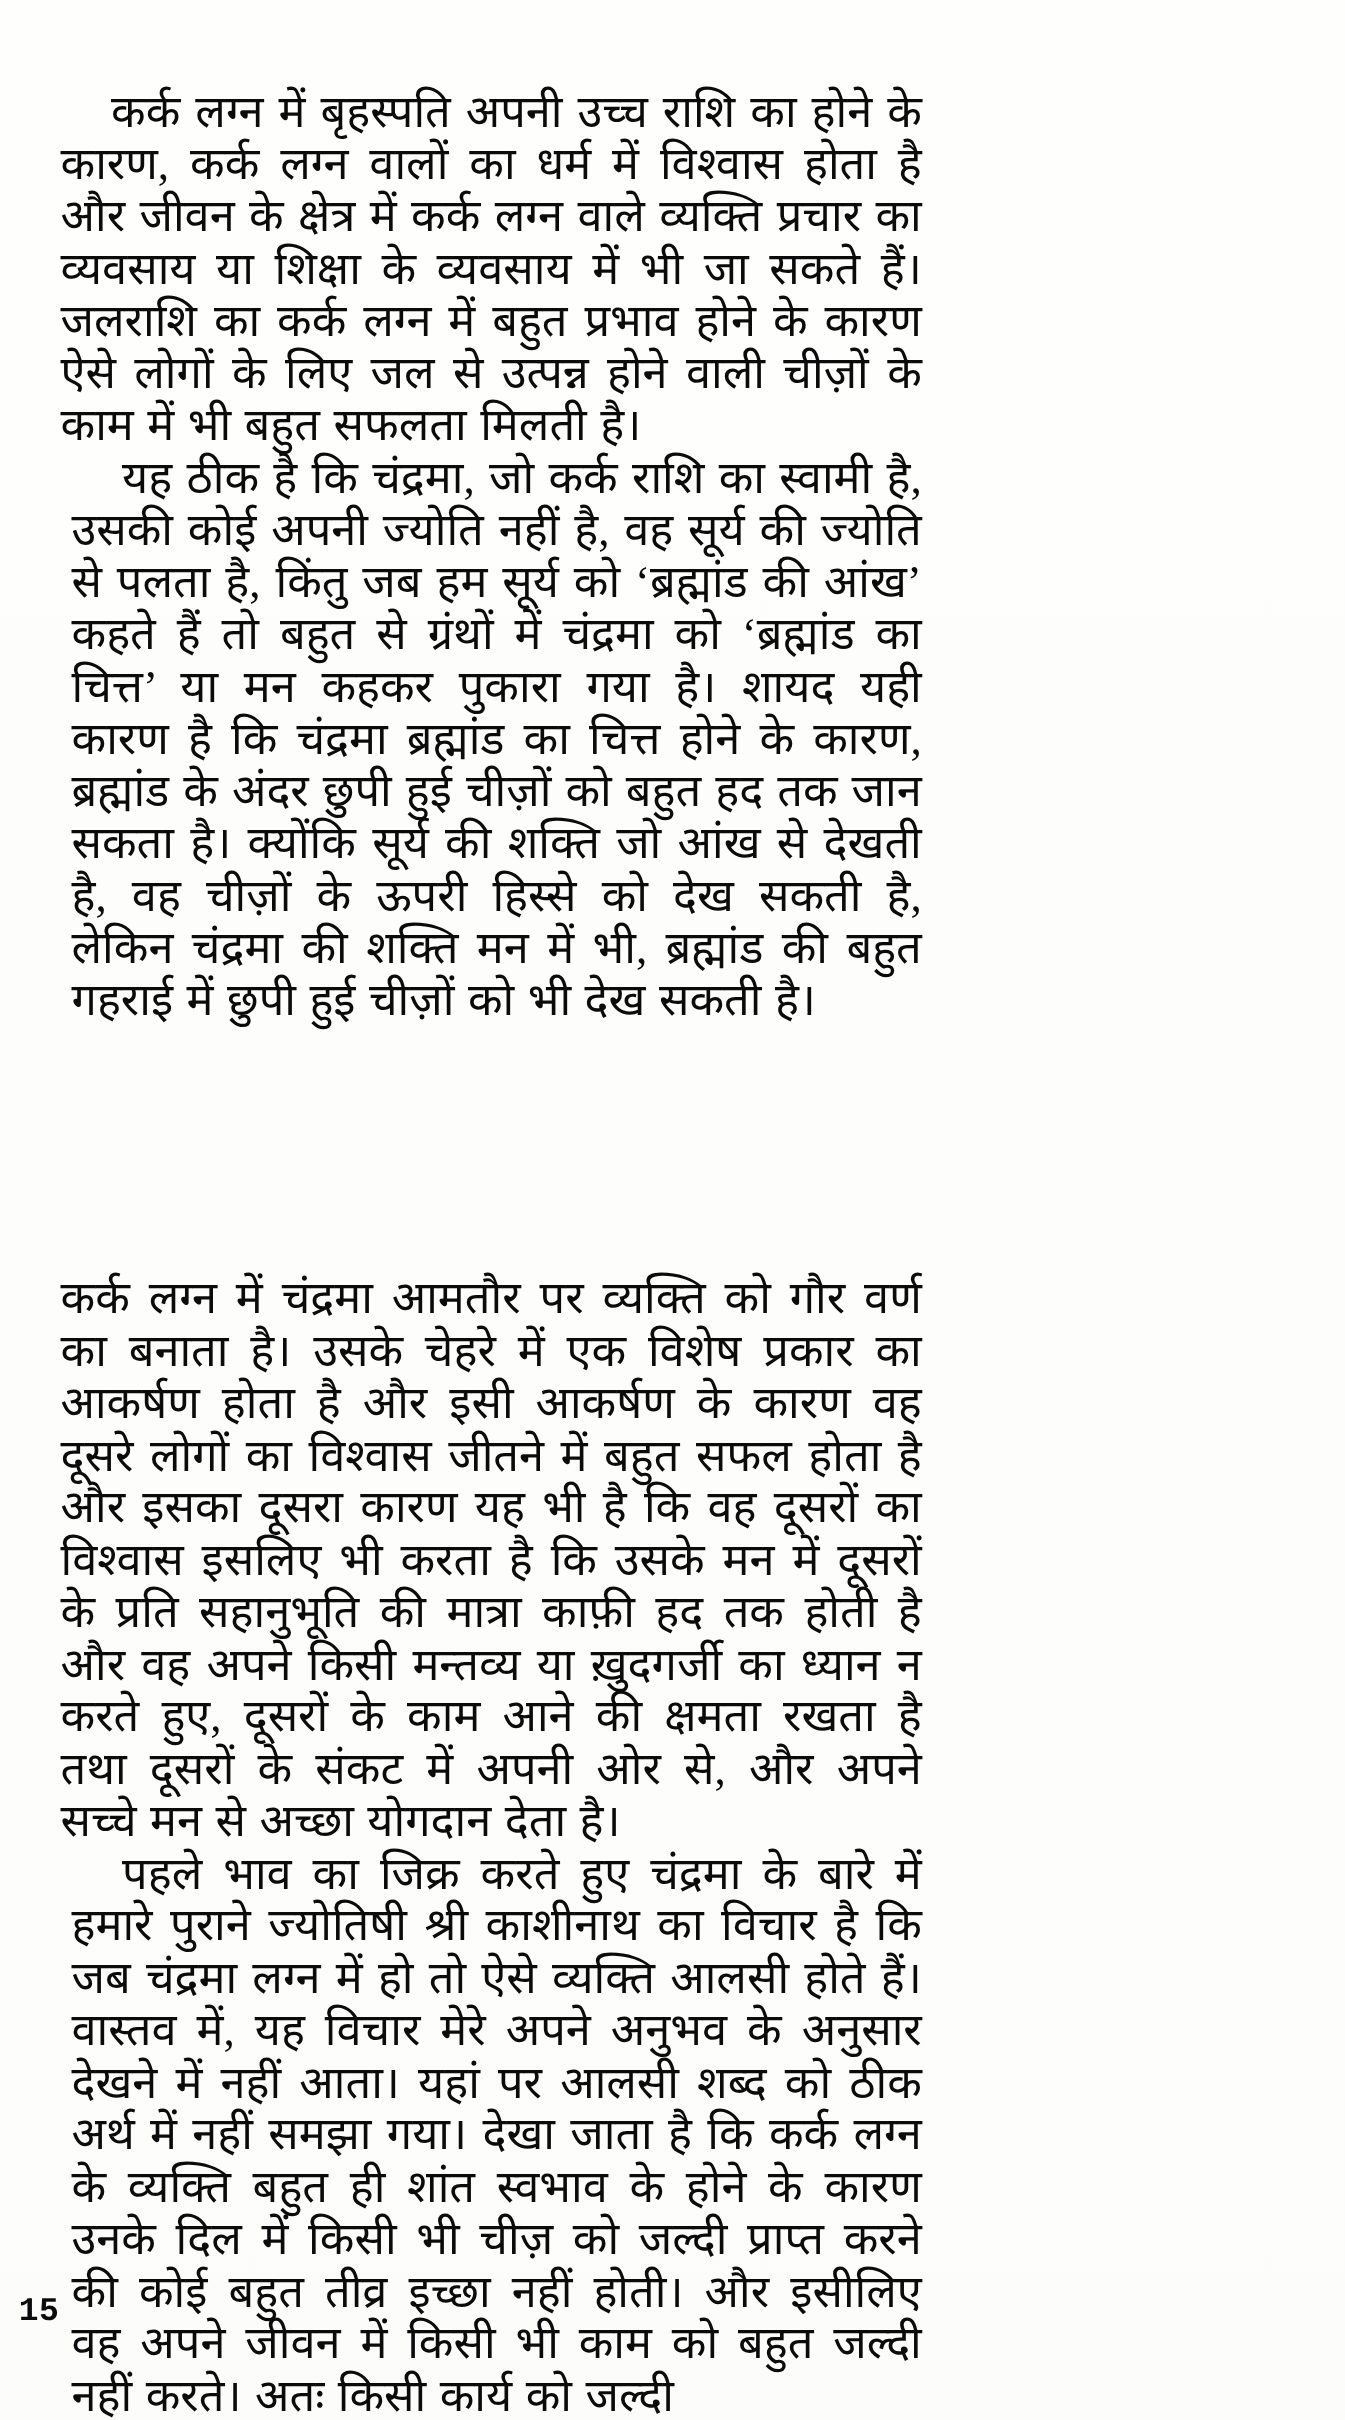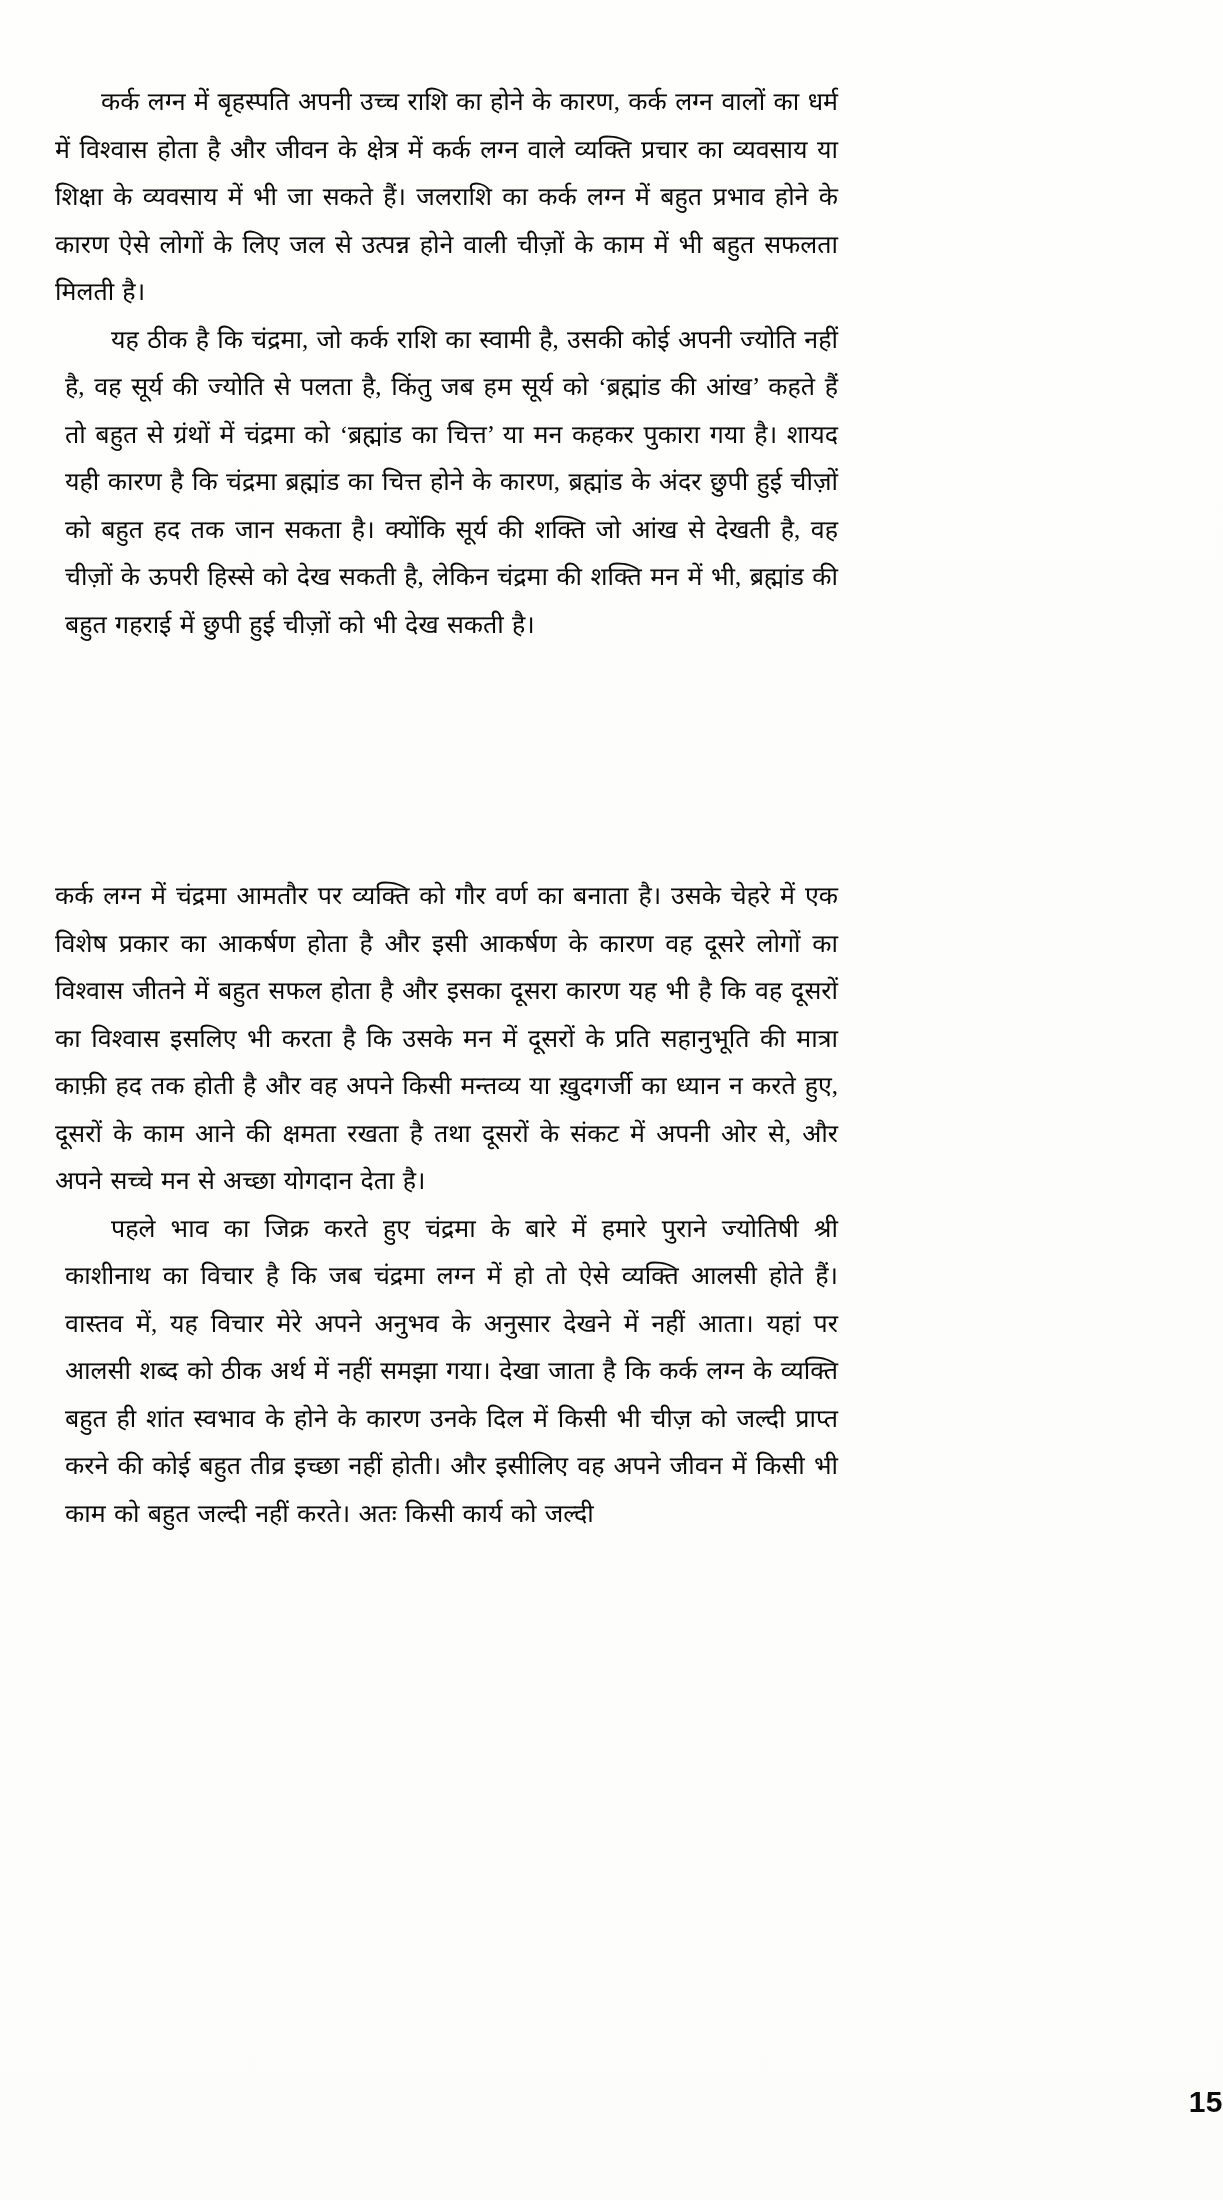--- a/index.html
+++ b/index.html
@@ -23,21 +23,21 @@
 
   .content {
     position: absolute;
     left: 55px;
     top: 78px;
     width: 783px;
   }
 
   .para {
     font-family: "Liberation Serif", "DejaVu Serif", serif;
-    font-size: 25px;
+    font-size: 41px;
     line-height: 47.5px;
     color: #0b0b0c;
     text-align: justify;
     text-justify: inter-word;
     margin: 0;
     word-spacing: 2px;
     -webkit-font-smoothing: antialiased;
   }
 
   .para + .para {
@@ -76,25 +76,25 @@
     color: #080809;
     line-height: 44px;
   }
 
   .gap-after-heading {
     height: 56px;
   }
 
   .page-number {
     position: absolute;
-    left: 0;
+    left: 17px;
     right: 0;
     top: 2085px;
-    text-align: right;
-    font-family: Liberation Sans, sans-serif;
+    text-align: left;
+    font-family: Liberation Mono, monospace;
     font-size: 30px;
     font-weight: bold;
     color: #0b0b0c;
     letter-spacing: 0.5px;
   }
 
   
   .paper-tint {
     position: absolute;
     inset: 0;

